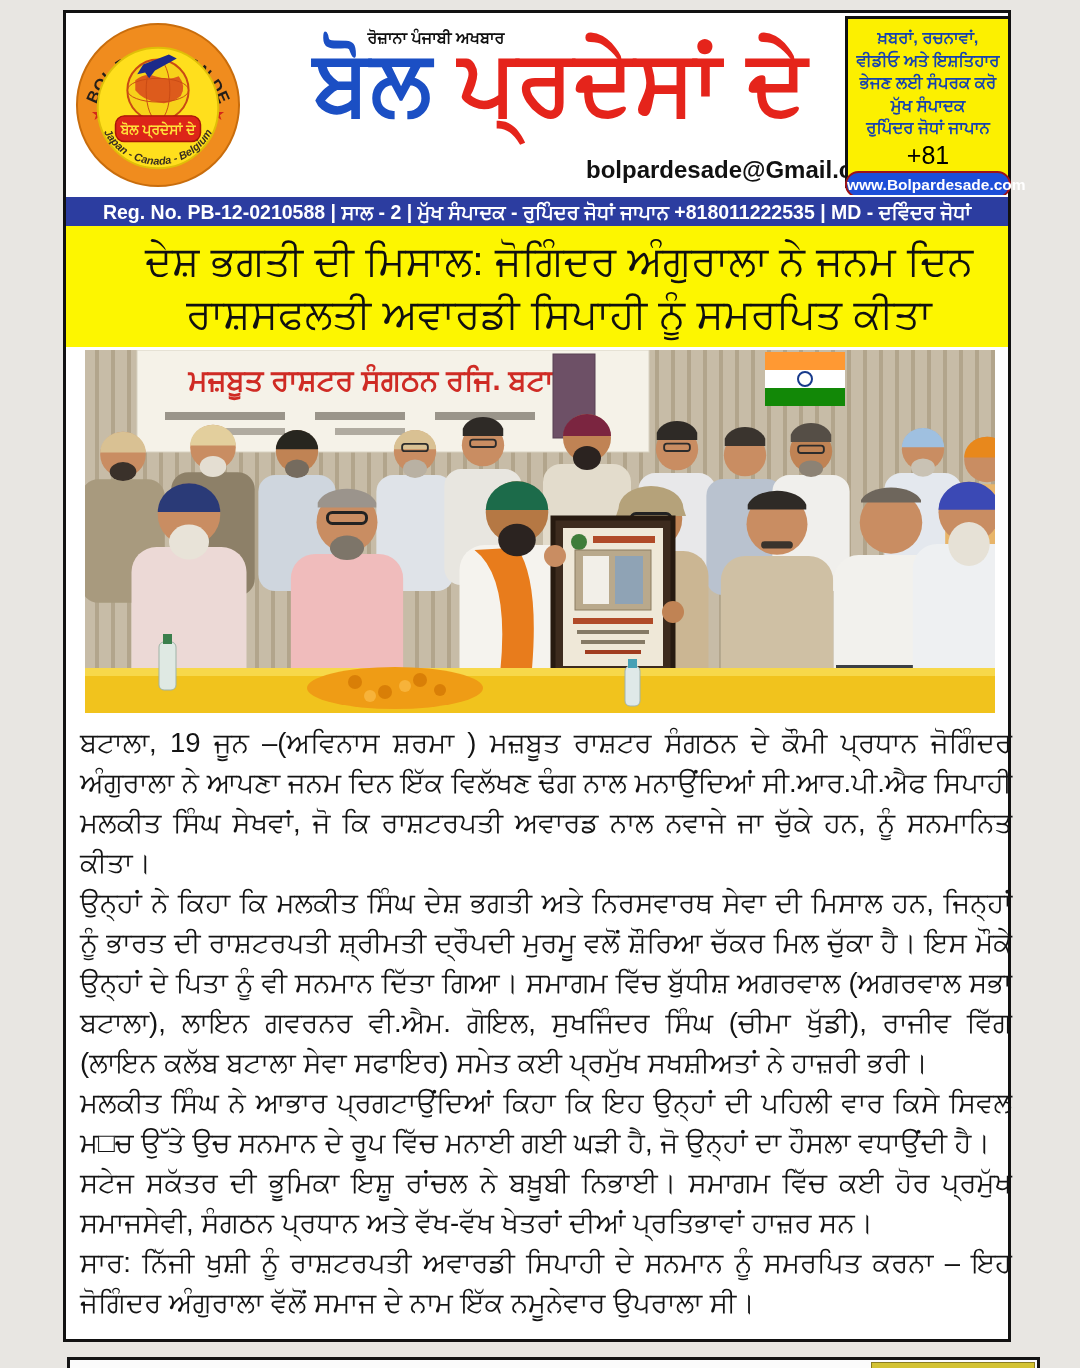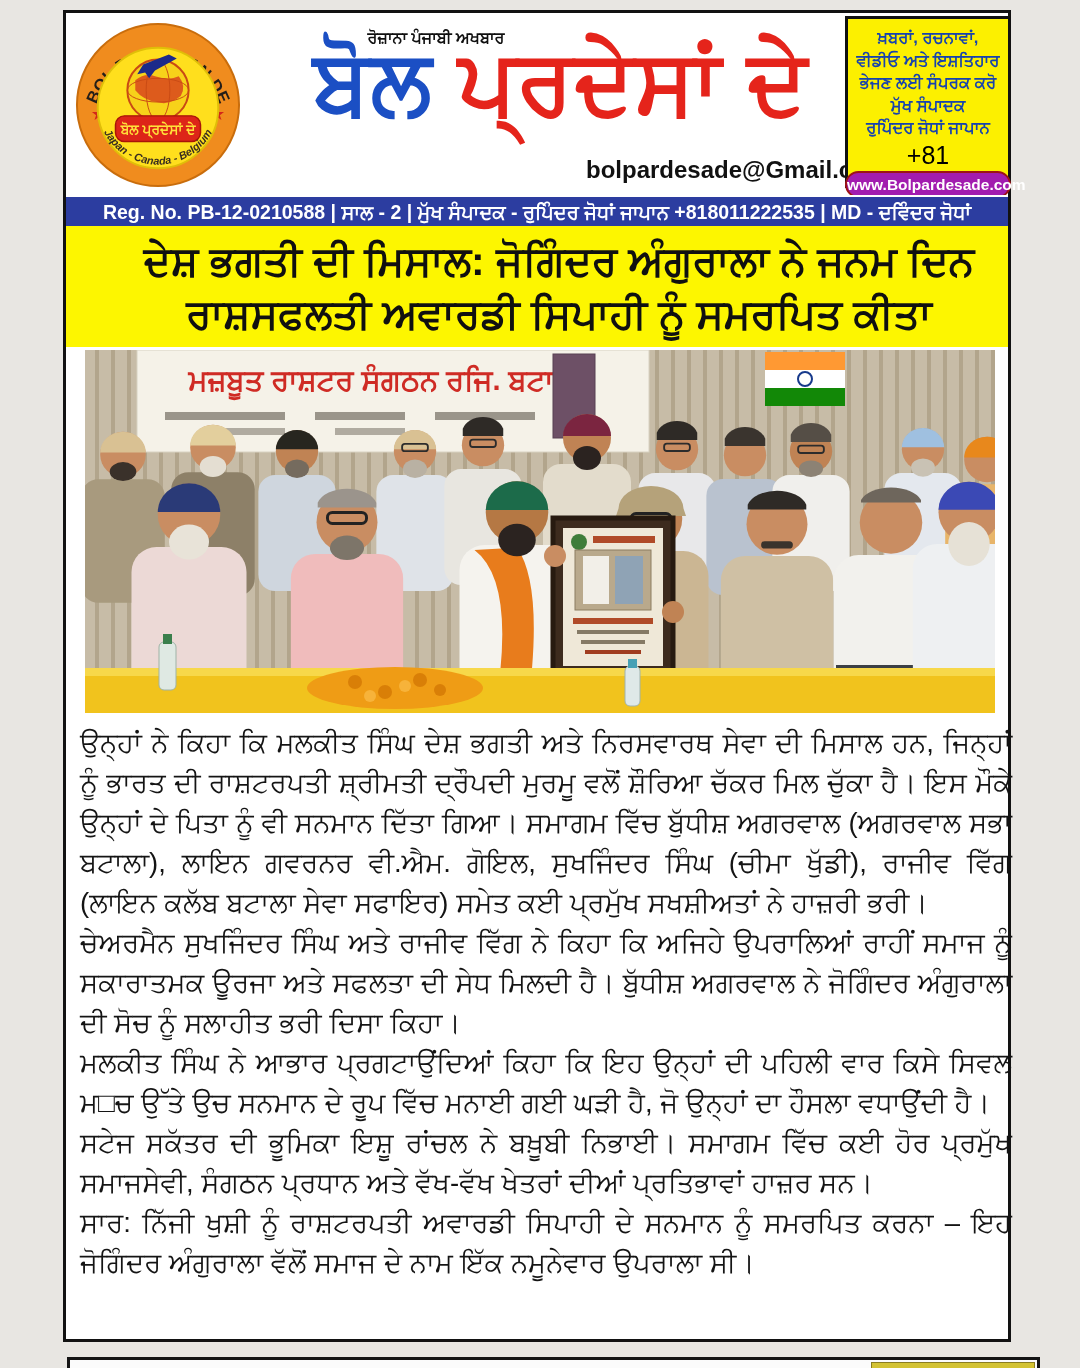--- a/index.html
+++ b/index.html
@@ -35,35 +35,35 @@
   }
   .contact-box{
     position:absolute;left:779px;top:3px;width:166px;height:172px;
     background:#fcf000;border:3px solid #111;box-sizing:border-box;
     text-align:center;padding-top:7px;
   }
   .contact-box .line{font-size:16.5px;font-weight:bold;color:#1743ae;line-height:22.5px;}
   .contact-box .phone{font-size:25px;font-weight:normal;color:#000;margin-top:2px;}
   .web-pill{
     position:absolute;left:779px;top:158px;width:166px;height:27px;
-    background:#a21caf;border:2px solid #9e1216;border-radius:14px;box-sizing:border-box;
+    background:#1d4ed8;border:2px solid #9e1216;border-radius:14px;box-sizing:border-box;
     text-align:center;color:#fff;font-weight:bold;font-size:15.5px;line-height:23px;
   }
   
   .reg-bar{
     position:absolute;left:0px;top:182px;width:100%;height:31px;
     background:#2c3da0;color:#fff;text-align:center;
     font-size:19.5px;font-weight:bold;line-height:31px;border-top:2px solid #fff;box-sizing:border-box;
   }
   
   .headline{
     position:absolute;left:0px;top:213px;width:100%;height:121px;
     background:#fdf600;text-align:center;color:#101010;box-sizing:border-box;padding-top:9px;
   }
-  .headline .l{font-size:41px;font-weight:bold;line-height:53px;padding-left:44px;}
+  .headline .l{font-size:41px;font-weight:normal;line-height:53px;padding-left:44px;}
   
   .photo{position:absolute;left:19px;top:337px;width:910px;height:363px;background:#c7bca9;}
   
   .article{
     position:absolute;left:14px;top:710px;width:932px;
     font-size:27.5px;line-height:40px;color:#141414;text-align:justify;
   }
   .article p{margin:0;}
   
   .next-page{
@@ -301,22 +301,22 @@
         <rect x="78" y="284" width="9" height="10" fill="#3a7f4c"></rect>
       </g>
       <g>
         <rect x="540" y="316" width="15" height="40" rx="5" fill="#dfe9e8" stroke="#9fb3ae"></rect>
         <rect x="543" y="309" width="9" height="9" fill="#46a0b5"></rect>
       </g>
     </g>
   </svg>
 
   <div class="article">
+    <p>ਬਟਾਲਾ, 19 ਜੂਨ –(ਅਵਿਨਾਸ ਸ਼ਰਮਾ ) ਮਜ਼ਬੂਤ ਰਾਸ਼ਟਰ ਸੰਗਠਨ ਦੇ ਕੌਮੀ ਪ੍ਰਧਾਨ ਜੋਗਿੰਦਰ ਅੰਗੁਰਾਲਾ ਨੇ ਆਪਣਾ ਜਨਮ ਦਿਨ ਇੱਕ ਵਿਲੱਖਣ ਢੰਗ ਨਾਲ ਮਨਾਉਂਦਿਆਂ ਸੀ.ਆਰ.ਪੀ.ਐਫ ਸਿਪਾਹੀ ਮਲਕੀਤ ਸਿੰਘ ਸੇਖਵਾਂ, ਜੋ ਕਿ ਰਾਸ਼ਟਰਪਤੀ ਅਵਾਰਡ ਨਾਲ ਨਵਾਜੇ ਜਾ ਚੁੱਕੇ ਹਨ, ਨੂੰ ਸਨਮਾਨਿਤ ਕੀਤਾ।</p>
     <p>ਉਨ੍ਹਾਂ ਨੇ ਕਿਹਾ ਕਿ ਮਲਕੀਤ ਸਿੰਘ ਦੇਸ਼ ਭਗਤੀ ਅਤੇ ਨਿਰਸਵਾਰਥ ਸੇਵਾ ਦੀ ਮਿਸਾਲ ਹਨ, ਜਿਨ੍ਹਾਂ ਨੂੰ ਭਾਰਤ ਦੀ ਰਾਸ਼ਟਰਪਤੀ ਸ਼੍ਰੀਮਤੀ ਦ੍ਰੌਪਦੀ ਮੁਰਮੂ ਵਲੋਂ ਸ਼ੌਰਿਆ ਚੱਕਰ ਮਿਲ ਚੁੱਕਾ ਹੈ। ਇਸ ਮੌਕੇ ਉਨ੍ਹਾਂ ਦੇ ਪਿਤਾ ਨੂੰ ਵੀ ਸਨਮਾਨ ਦਿੱਤਾ ਗਿਆ। ਸਮਾਗਮ ਵਿੱਚ ਬੁੱਧੀਸ਼ ਅਗਰਵਾਲ (ਅਗਰਵਾਲ ਸਭਾ ਬਟਾਲਾ), ਲਾਇਨ ਗਵਰਨਰ ਵੀ.ਐਮ. ਗੋਇਲ, ਸੁਖਜਿੰਦਰ ਸਿੰਘ (ਚੀਮਾ ਖੁੱਡੀ), ਰਾਜੀਵ ਵਿੱਗ (ਲਾਇਨ ਕਲੱਬ ਬਟਾਲਾ ਸੇਵਾ ਸਫਾਇਰ) ਸਮੇਤ ਕਈ ਪ੍ਰਮੁੱਖ ਸਖਸ਼ੀਅਤਾਂ ਨੇ ਹਾਜ਼ਰੀ ਭਰੀ।</p>
-    <p>ਚੇਅਰਮੈਨ ਸੁਖਜਿੰਦਰ ਸਿੰਘ ਅਤੇ ਰਾਜੀਵ ਵਿੱਗ ਨੇ ਕਿਹਾ ਕਿ ਅਜਿਹੇ ਉਪਰਾਲਿਆਂ ਰਾਹੀਂ ਸਮਾਜ ਨੂੰ ਸਕਾਰਾਤਮਕ ਊਰਜਾ ਅਤੇ ਸਫਲਤਾ ਦੀ ਸੇਧ ਮਿਲਦੀ ਹੈ। ਬੁੱਧੀਸ਼ ਅਗਰਵਾਲ ਨੇ ਜੋਗਿੰਦਰ ਅੰਗੁਰਾਲਾ ਦੀ ਸੋਚ ਨੂੰ ਸਲਾਹੀਤ ਭਰੀ ਦਿਸਾ ਕਿਹਾ।</p>
     <p>ਮਲਕੀਤ ਸਿੰਘ ਨੇ ਆਭਾਰ ਪ੍ਰਗਟਾਉਂਦਿਆਂ ਕਿਹਾ ਕਿ ਇਹ ਉਨ੍ਹਾਂ ਦੀ ਪਹਿਲੀ ਵਾਰ ਕਿਸੇ ਸਿਵਲ ਮ□ਚ ਉੱਤੇ ਉਚ ਸਨਮਾਨ ਦੇ ਰੂਪ ਵਿੱਚ ਮਨਾਈ ਗਈ ਘੜੀ ਹੈ, ਜੋ ਉਨ੍ਹਾਂ ਦਾ ਹੌਸਲਾ ਵਧਾਉਂਦੀ ਹੈ।</p>
     <p>ਸਟੇਜ ਸਕੱਤਰ ਦੀ ਭੂਮਿਕਾ ਇਸ਼ੂ ਰਾਂਚਲ ਨੇ ਬਖ਼ੂਬੀ ਨਿਭਾਈ। ਸਮਾਗਮ ਵਿੱਚ ਕਈ ਹੋਰ ਪ੍ਰਮੁੱਖ ਸਮਾਜਸੇਵੀ, ਸੰਗਠਨ ਪ੍ਰਧਾਨ ਅਤੇ ਵੱਖ-ਵੱਖ ਖੇਤਰਾਂ ਦੀਆਂ ਪ੍ਰਤਿਭਾਵਾਂ ਹਾਜ਼ਰ ਸਨ।</p>
     <p><span>ਸਾਰ: ਨਿੱਜੀ ਖੁਸ਼ੀ ਨੂੰ ਰਾਸ਼ਟਰਪਤੀ ਅਵਾਰਡੀ ਸਿਪਾਹੀ ਦੇ ਸਨਮਾਨ ਨੂੰ ਸਮਰਪਿਤ ਕਰਨਾ – ਇਹ ਜੋਗਿੰਦਰ ਅੰਗੁਰਾਲਾ ਵੱਲੋਂ ਸਮਾਜ ਦੇ ਨਾਮ ਇੱਕ ਨਮੂਨੇਵਾਰ ਉਪਰਾਲਾ ਸੀ।</span></p>
   </div>
 
 </div>
 
 <div class="next-page"></div>
 <div class="next-yellow"></div>
 

